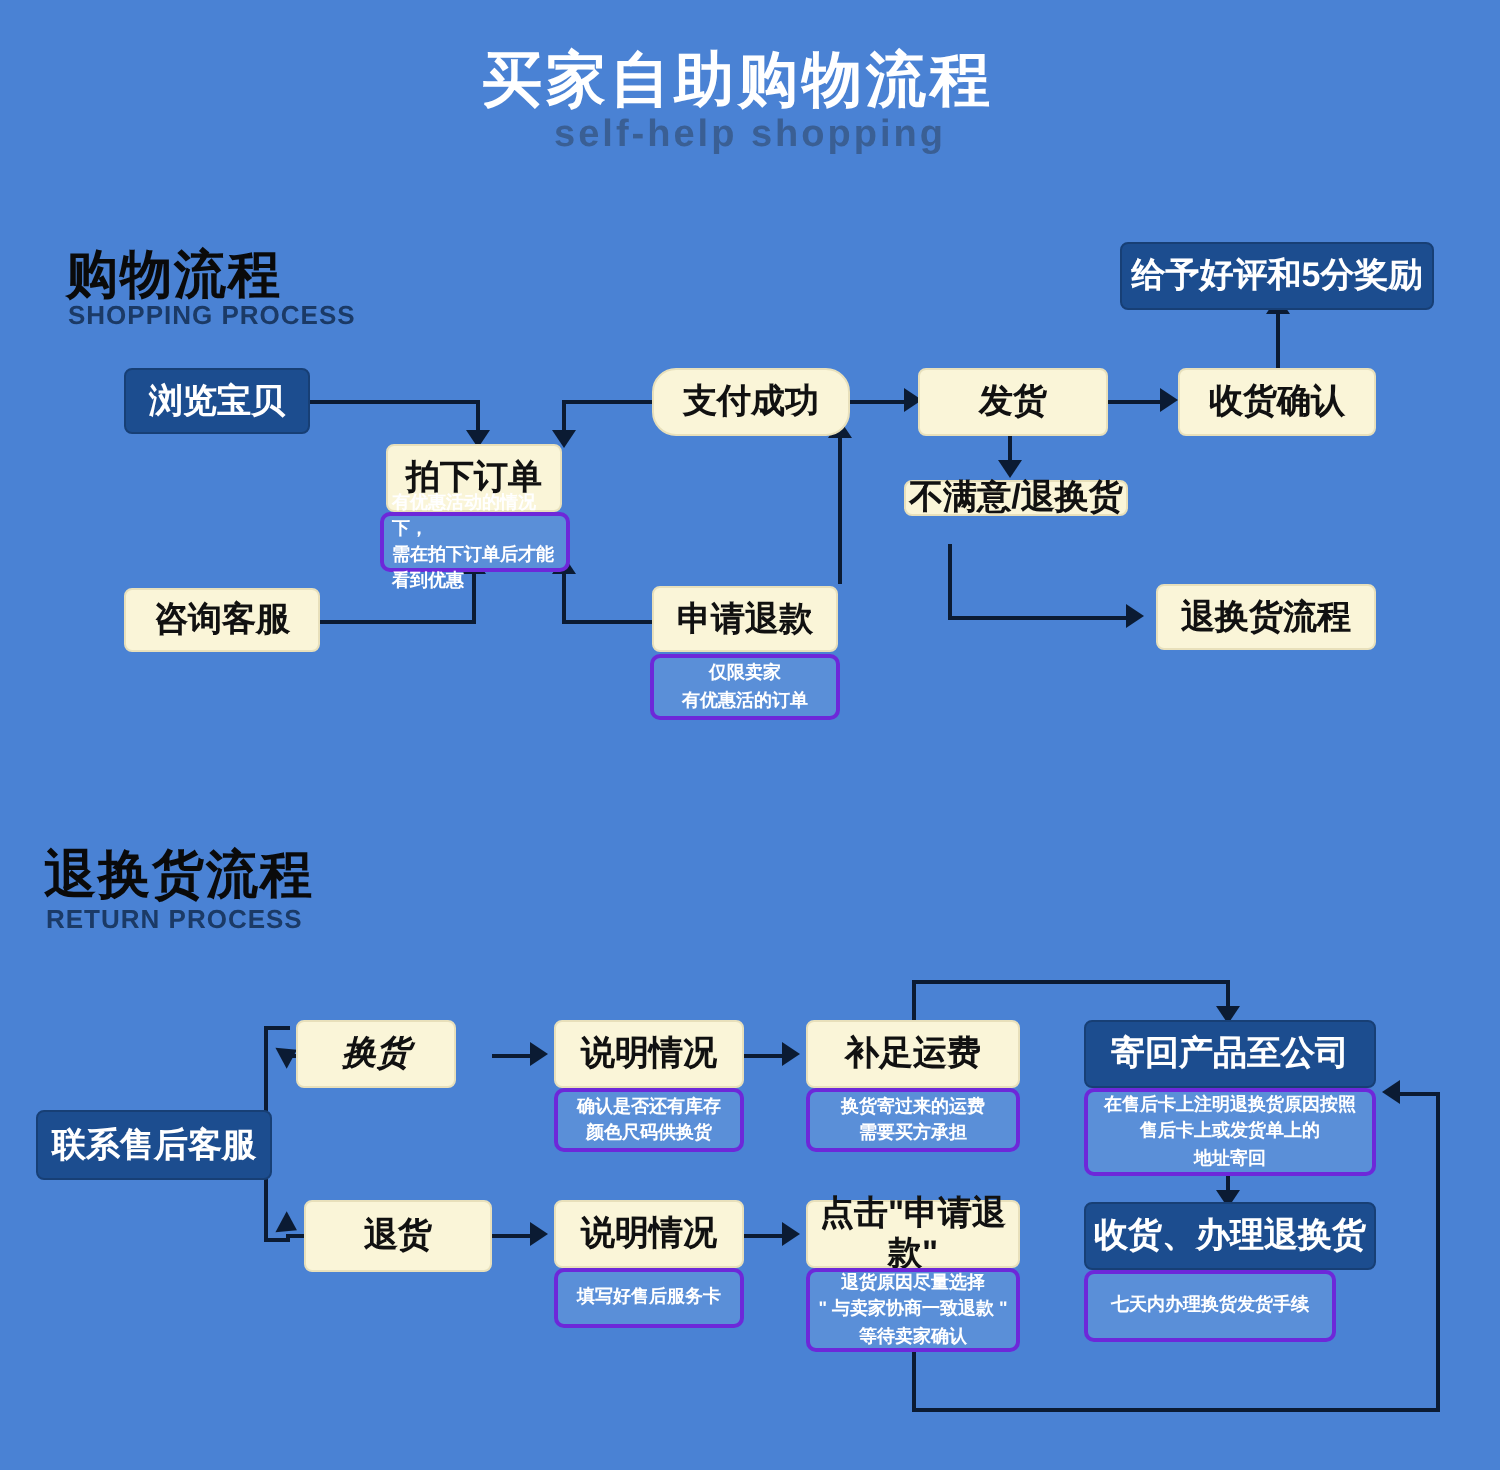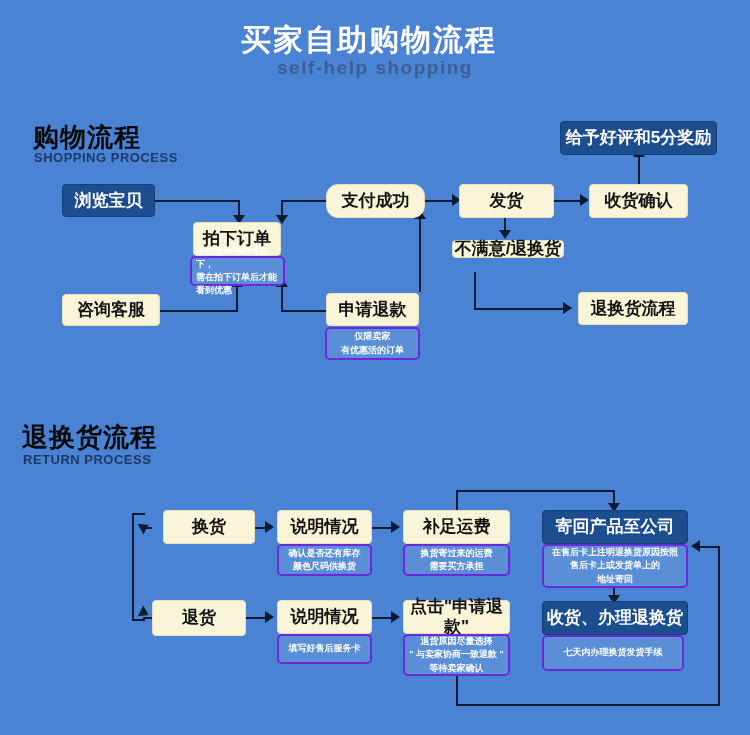--- a/index.html
+++ b/index.html
@@ -184,22 +184,25 @@
 
   <div class="ln lnv" style="left:456px;top:676px;height:30px;"></div>
   <div class="ln lnh" style="left:456px;top:704px;width:264px;"></div>
   <div class="ln lnv" style="left:718px;top:546px;height:158px;"></div>
   <div class="ln lnh" style="left:700px;top:546px;width:20px;"></div>
   <div class="ar ar-l" style="left:691px;top:540px;"></div>
 
   <div class="ln lnv" style="left:613px;top:588px;height:10px;"></div>
   <div class="ar ar-d" style="left:608px;top:595px;"></div>
 
-
-  <div class="box cream" style="left:163px;top:510px;width:92px;height:34px;">
+  <div class="box navy" style="left:18px;top:555px;width:118px;height:35px;">
+    <span>联系售后客服</span>
+  </div>
+
+  <div class="box cream" style="left:148px;top:510px;width:80px;height:34px;font-style:italic;">
     <span>换货</span>
   </div>
 
   <div class="box cream" style="left:277px;top:510px;width:95px;height:34px;">
     <span>说明情况</span>
   </div>
   <div class="note" style="left:277px;top:544px;width:95px;height:32px;">确认是否还有库存
 颜色尺码供换货</div>
 
   <div class="box cream" style="left:403px;top:510px;width:107px;height:34px;">
@@ -227,15 +230,15 @@
   <div class="box navy" style="left:542px;top:510px;width:146px;height:34px;">
     <span>寄回产品至公司</span>
   </div>
   <div class="note" style="left:542px;top:544px;width:146px;height:44px;">在售后卡上注明退换货原因按照
 售后卡上或发货单上的
 地址寄回</div>
 
   <div class="box navy" style="left:542px;top:601px;width:146px;height:34px;">
     <span>收货、办理退换货</span>
   </div>
-  <div class="note" style="left:542px;top:635px;width:142px;height:36px;">七天内办理换货发货手续</div>
+  <div class="note" style="left:542px;top:635px;width:126px;height:36px;">七天内办理换货发货手续</div>
 
 </div>
 
 </body></html>

